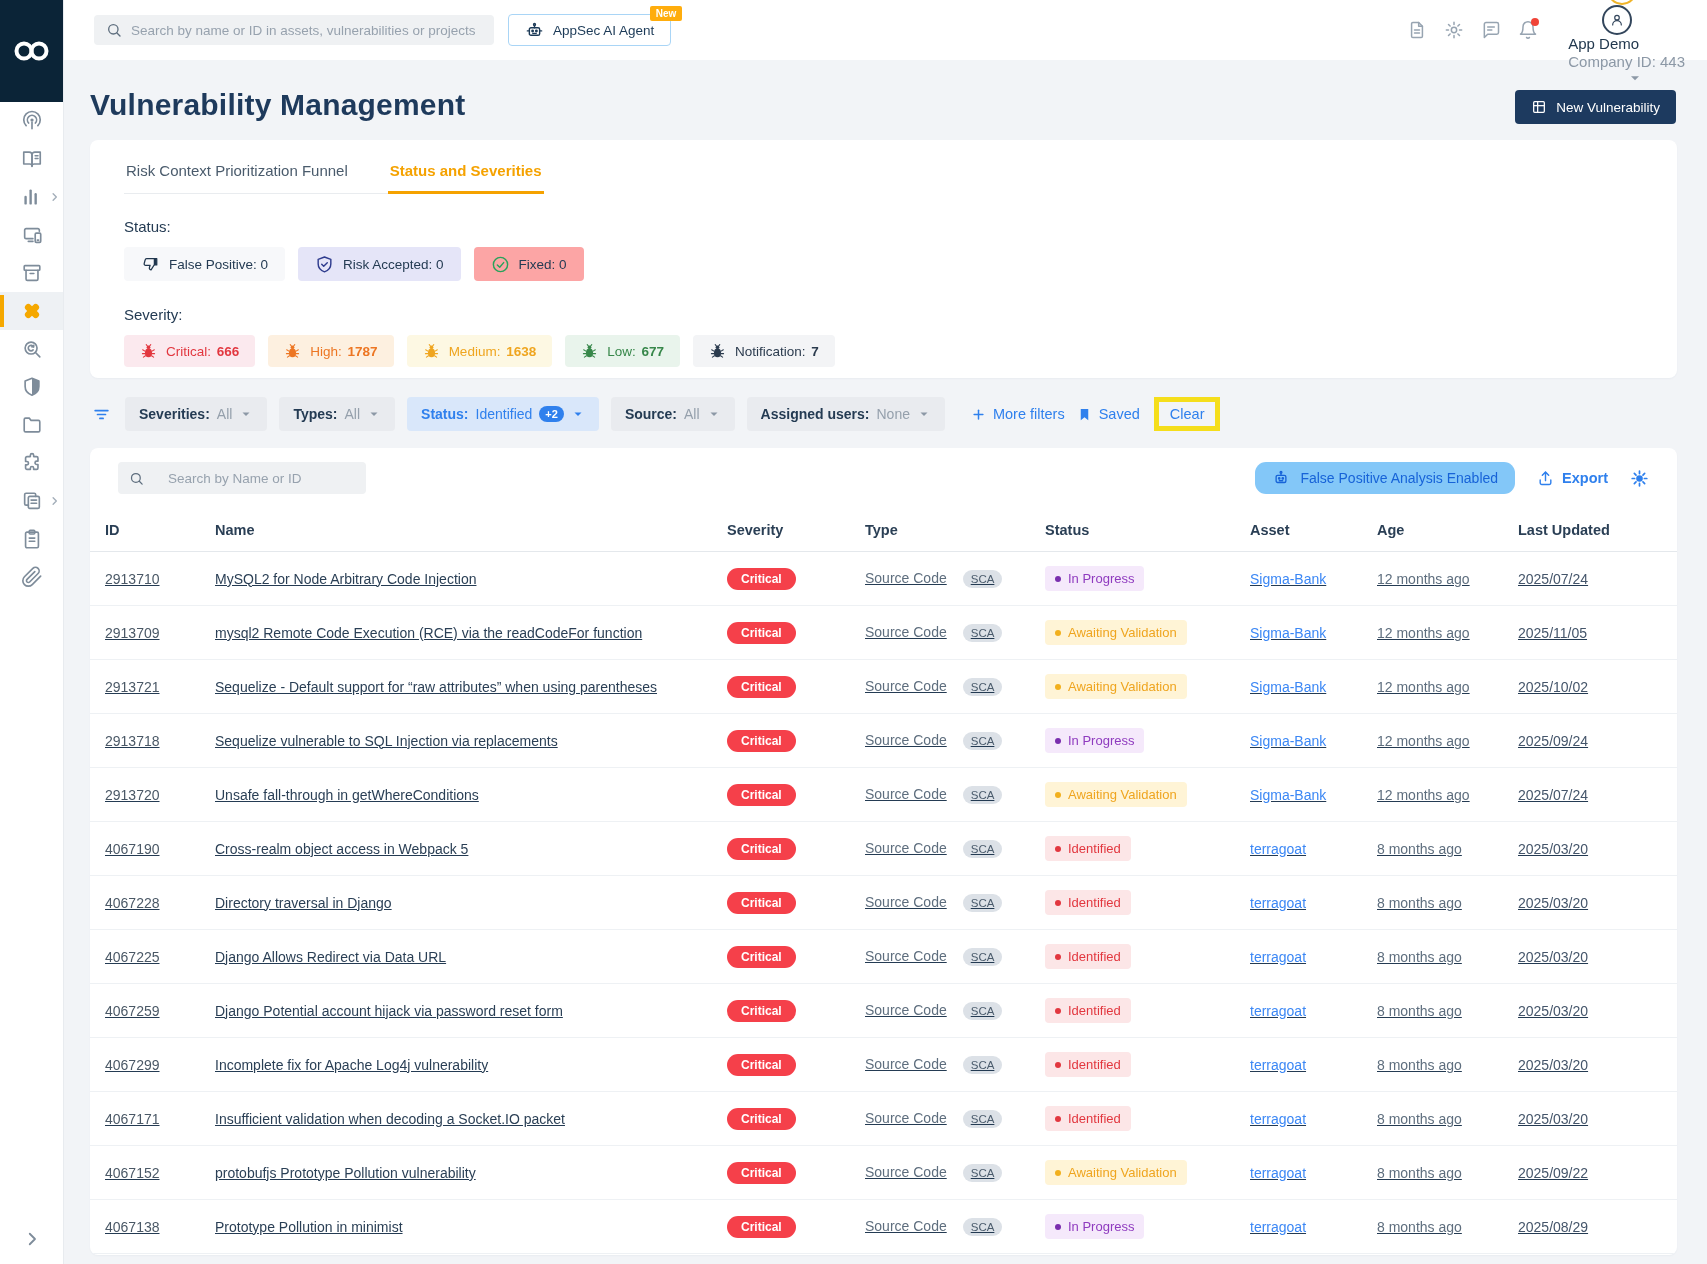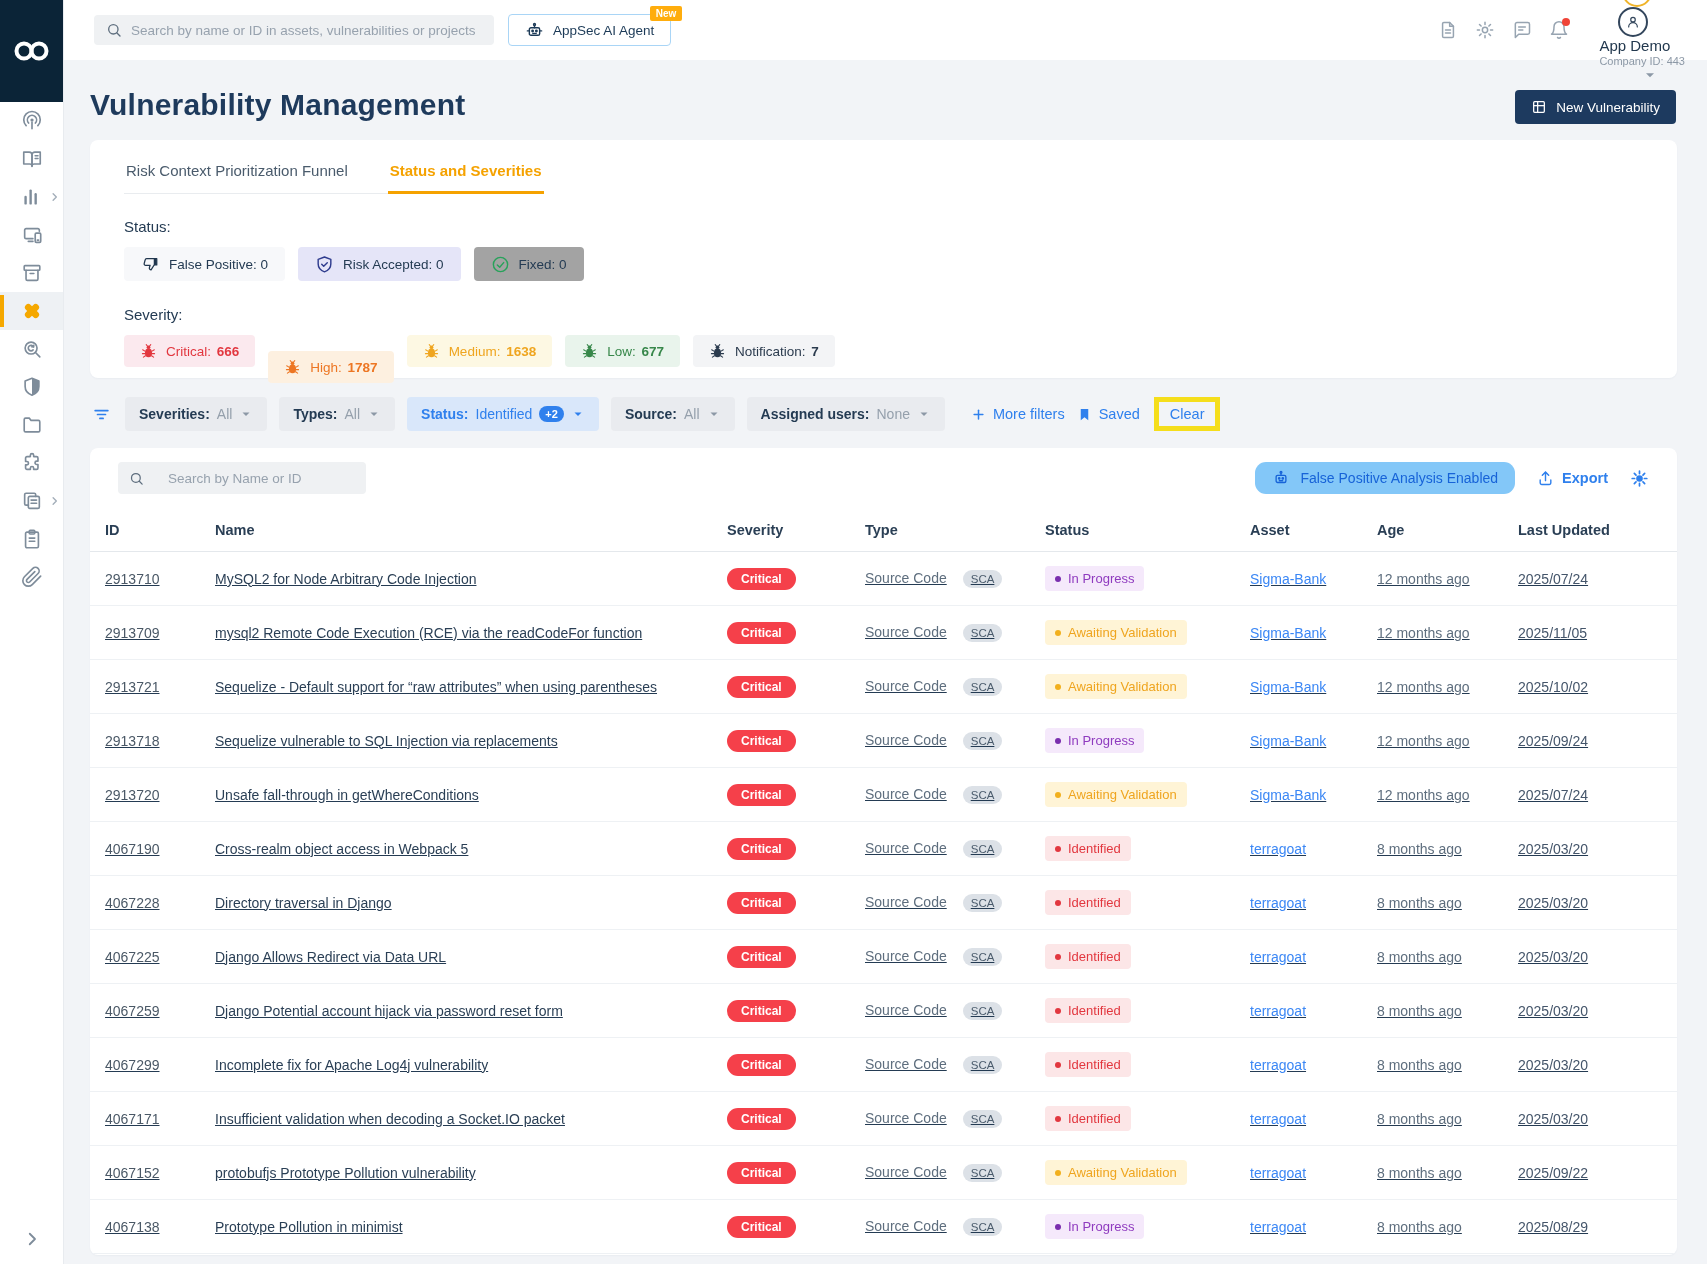--- a/index.html
+++ b/index.html
@@ -26,43 +26,43 @@
   .top-spacer { flex:1; }
   .top-actions { display:flex; align-items:center; gap:17px; color:#97A4B1; }
   .top-icon { position:relative; background:none; border:none; color:#97A4B1; cursor:pointer; padding:0; }
   .top-icon .dot { position:absolute; top:-2px; right:-1px; width:8px; height:8px; border-radius:50%; background:#F04438; }
   .user-chip { display:flex; align-items:center; margin-left:20px; cursor:pointer;flex-direction:column; }
   .avatar { width:30px; height:30px; border-radius:50%; background:#fff; display:flex; align-items:center; justify-content:center; }
   .avatar.org { border:2px solid #F0B429; color:#33465C; z-index:1; }
   .avatar.person { border:2px solid #33465C; color:#33465C; margin-left:-9px; }
   .user-meta { margin-left:10px; }
   .user-name { font-size:15px; color:#22384E; }
-  .user-sub { font-size:11px; color:#8C98A6; margin-top:1px; }
+  .user-sub { font-size:15px; color:#8C98A6; margin-top:1px; }
   .user-caret { margin-left:26px; color:#8C98A6; }
 
   
   .page-title { position:absolute; left:90px; top:88px; font-size:30px; font-weight:700; color:#1E3A5C; letter-spacing:.2px; }
   .new-vuln { position:absolute; right:31px; top:90px; height:34px; background:#1D3A5F; color:#FFFFFF; border:none; border-radius:4px; display:flex; align-items:center; gap:9px; padding:0 16px; font-size:13.5px; font-family:inherit; cursor:pointer; }
 
   .card { background:#FFFFFF; border-radius:8px; box-shadow:0 1px 2px rgba(27,58,95,.04); }
   .summary-card { position:absolute; left:90px; right:30px; top:140px; height:238px; padding:16px 34px 0 34px; }
   .tabs { display:inline-flex; gap:38px; border-bottom:1px solid #E9ECEF; }
   .tab { font-size:15px; color:#4A5B6C; padding:6px 2px 12px 2px; cursor:pointer; border-bottom:3px solid transparent; margin-bottom:-1px; }
   .tab.active { color:#F5A200; font-weight:700; border-bottom-color:#F5A200; }
   .lbl { font-size:15px; color:#243B53; margin-top:24px; }
   .lbl.l2 { margin-top:25px; }
   .chip-row { display:flex; gap:13px; margin-top:12px; }
   .schip { height:34px; border-radius:4px; display:flex; align-items:center; gap:9px; padding:0 17px; font-size:13.5px; color:#243B53; cursor:pointer; }
   .schip.fp { background:#F7F8FA; } .schip.fp .ico{ color:#21374E; }
   .schip.risk { background:#E5E5F8; } .schip.risk .ico{ color:#2E3B8E; }
-  .schip.fixed { background:#a3a3a3; } .schip.fixed .ico{ color:#27A25A; }
+  .schip.fixed { background:#fca5a5; } .schip.fixed .ico{ color:#27A25A; }
   .vchip { height:32px; border-radius:4px; display:flex; align-items:center; gap:9px; padding:0 16px; font-size:13.5px; cursor:pointer; }
   .vchip b { font-weight:700; margin-left:2px; }
   .vchip.critical { background:#FBE9EE; color:#E2373F; }
-  .vchip.high { background:#FDF0E0; color:#ED7623;margin-top:16px; }
+  .vchip.high { background:#FDF0E0; color:#ED7623; }
   .vchip.medium { background:#FDF8E3; color:#EFA51F; }
   .vchip.low { background:#E9F4EC; color:#37874A; }
   .vchip.notification { background:#F3F4F6; color:#2B3B4E; }
 
   
   .filter-row { position:absolute; left:92px; right:30px; top:393px; height:42px; display:flex; align-items:center; gap:12px; }
   .funnel { color:#2F80ED; margin-right:2px; }
   .fchip { height:34px; background:#E9EBEF; border-radius:4px; display:flex; align-items:center; gap:7px; padding:0 14px; font-size:14px; cursor:pointer; }
   .fchip b { color:#243B53; font-weight:700; }
   .fchip .val { color:#95A0AC; }

